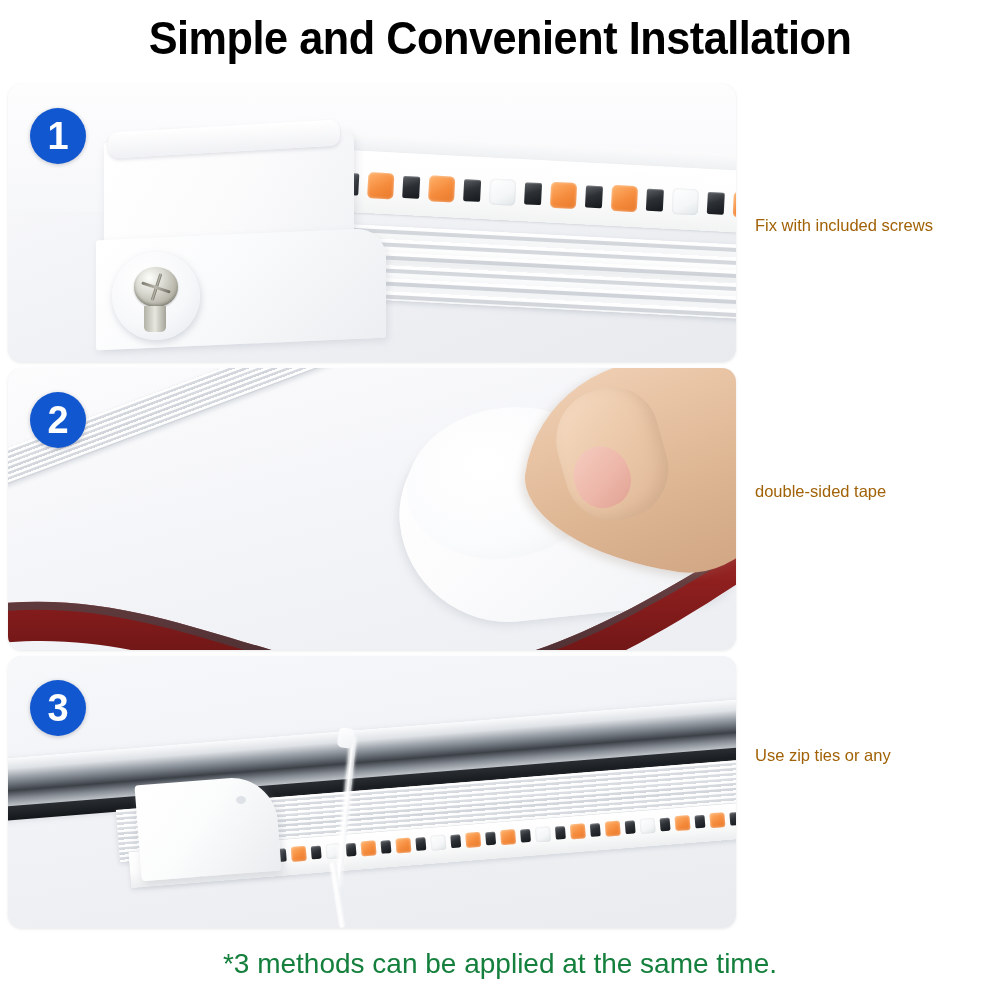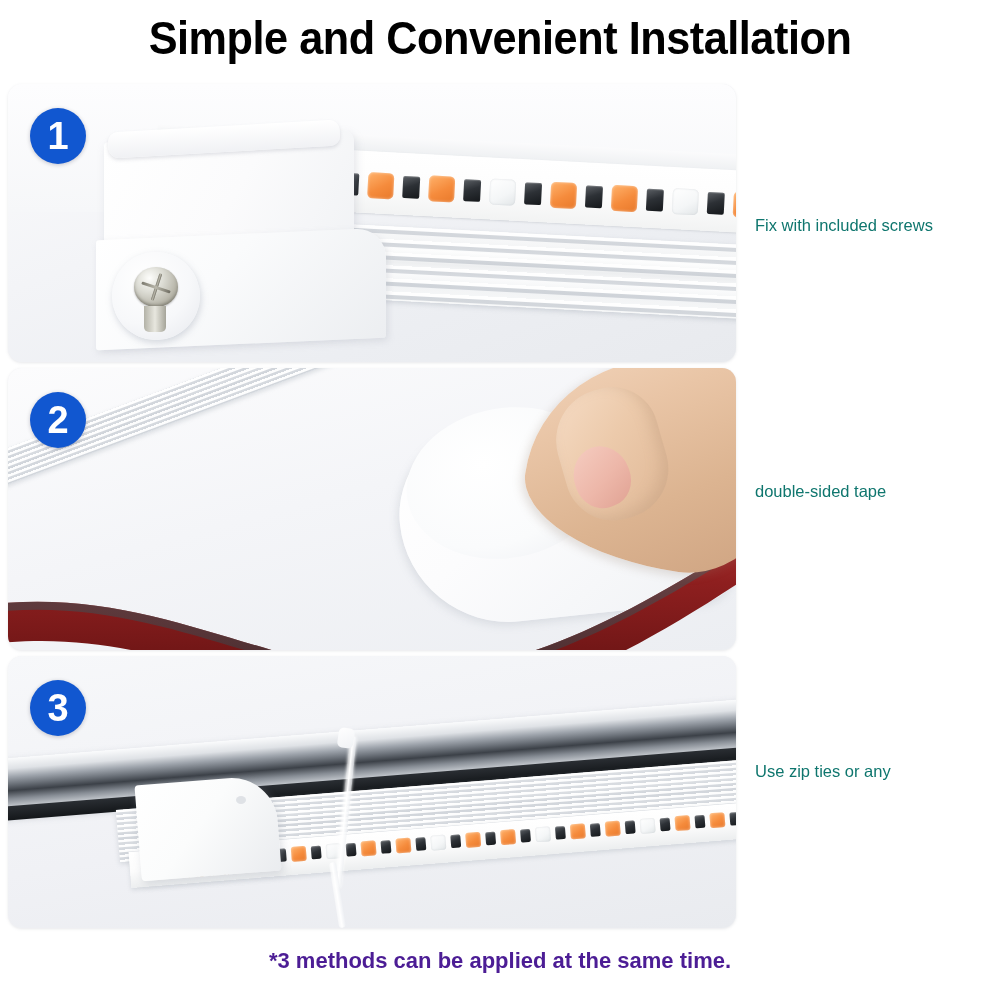--- a/index.html
+++ b/index.html
@@ -66,37 +66,36 @@
     z-index: 40;
     box-shadow: 0 1px 4px rgba(0,0,40,0.22);
   }
 
   .caption {
     position: absolute;
     left: 755px;
     width: 240px;
     font-family: "Liberation Sans", sans-serif;
     font-size: 16.5px;
-    color: #0f766e;
+    color: #a16207;
     line-height: 31px;
   }
   .step-row[data-step="1"] .caption { top: 126px; }
   .step-row[data-step="2"] .caption { top: 108px; }
-  .step-row[data-step="3"] .caption { top: 100px; }
+  .step-row[data-step="3"] .caption { top: 84px; }
 
   
   .footer-note {
     position: absolute;
     left: 0; top: 948px;
     width: 1000px;
     text-align: center;
     font-family: "Liberation Sans", sans-serif;
-    font-size: 22px;
-    color: #4c1d95;
-    font-weight: bold;
+    font-size: 28px;
+    color: #15803d;
   }
 
   
   .s1-bg {
     position: absolute; inset: 0;
     background:
       linear-gradient(160deg,#fbfbfc 0%,#f3f4f7 38%,#eceef2 72%,#e8eaee 100%);
   }
   .s1-wall {
     position: absolute; left: 0; top: 0; width: 100%; height: 46%;

